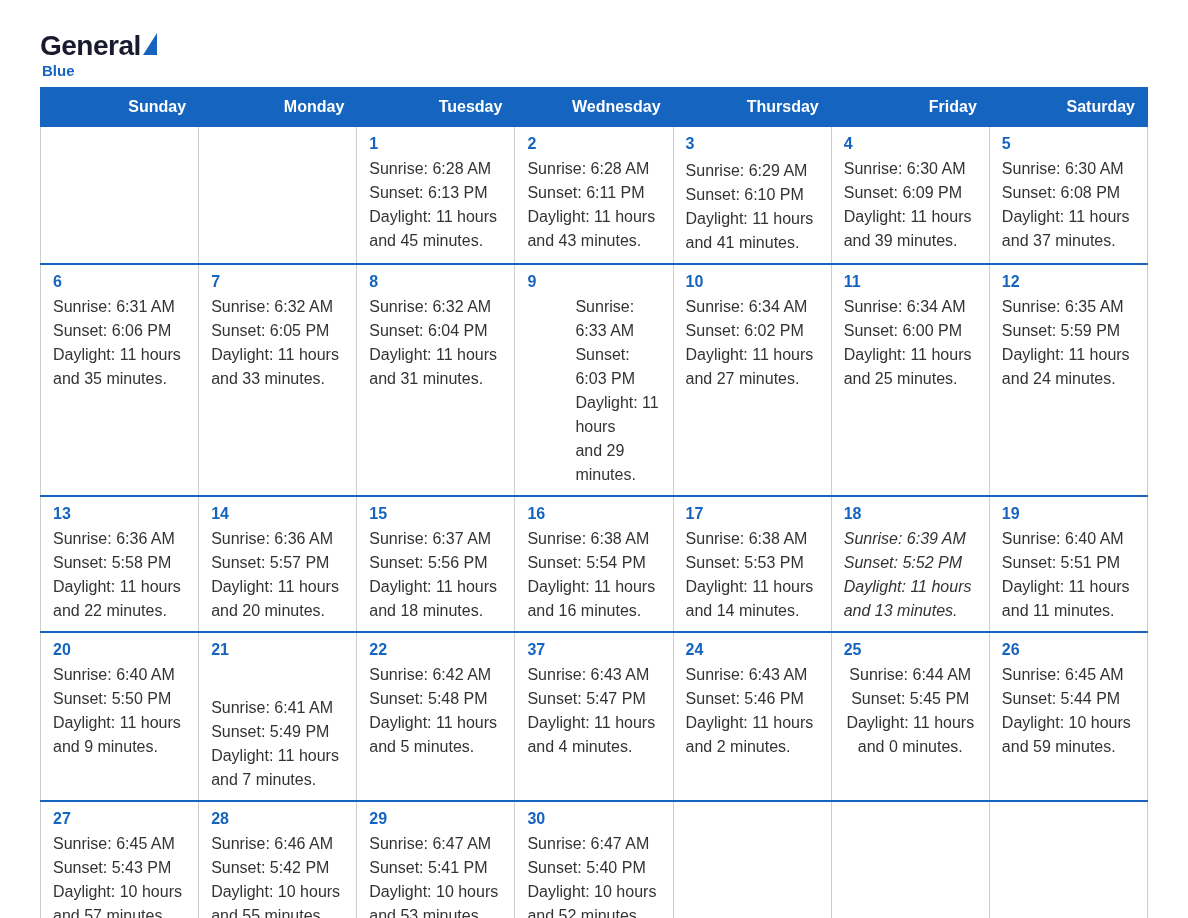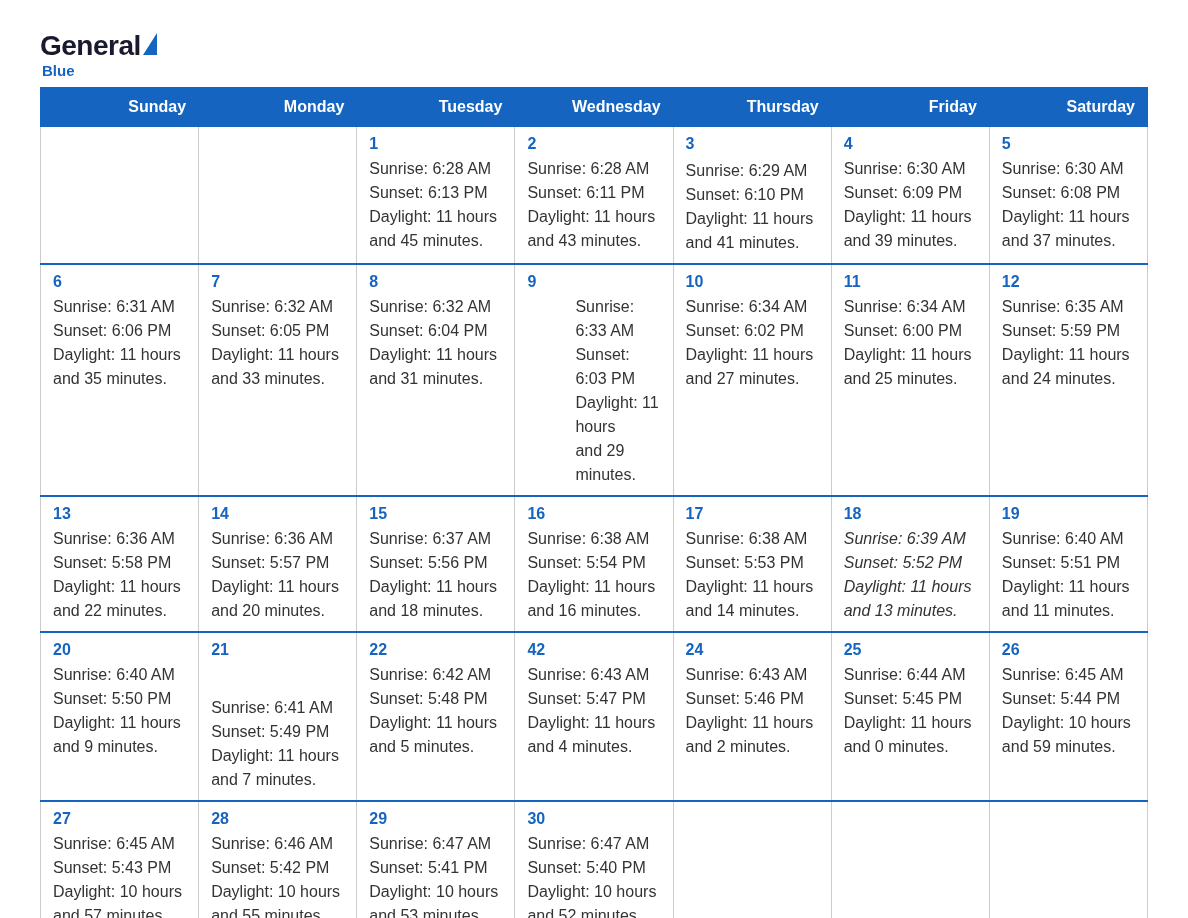--- a/index.html
+++ b/index.html
@@ -284,36 +284,36 @@
 and 7 minutes.</div>
         </td>
         <td>
           <span class="day-number">22</span>
           <div class="day-info" style="white-space: pre-line;">Sunrise: 6:42 AM
 Sunset: 5:48 PM
 Daylight: 11 hours
 and 5 minutes.</div>
         </td>
         <td>
-          <span class="day-number">42</span>
+          <span class="day-number">37</span>
           <div class="day-info" style="white-space: pre-line;">Sunrise: 6:43 AM
 Sunset: 5:47 PM
 Daylight: 11 hours
 and 4 minutes.</div>
         </td>
         <td>
           <span class="day-number">24</span>
           <div class="day-info" style="white-space: pre-line;">Sunrise: 6:43 AM
 Sunset: 5:46 PM
 Daylight: 11 hours
 and 2 minutes.</div>
         </td>
         <td>
           <span class="day-number">25</span>
-          <div class="day-info" style="white-space: pre-line;">Sunrise: 6:44 AM
+          <div class="day-info" style="white-space: pre-line; text-align: center;">Sunrise: 6:44 AM
 Sunset: 5:45 PM
 Daylight: 11 hours
 and 0 minutes.</div>
         </td>
         <td>
           <span class="day-number">26</span>
           <div class="day-info" style="white-space: pre-line;">Sunrise: 6:45 AM
 Sunset: 5:44 PM
 Daylight: 10 hours
 and 59 minutes.</div>

